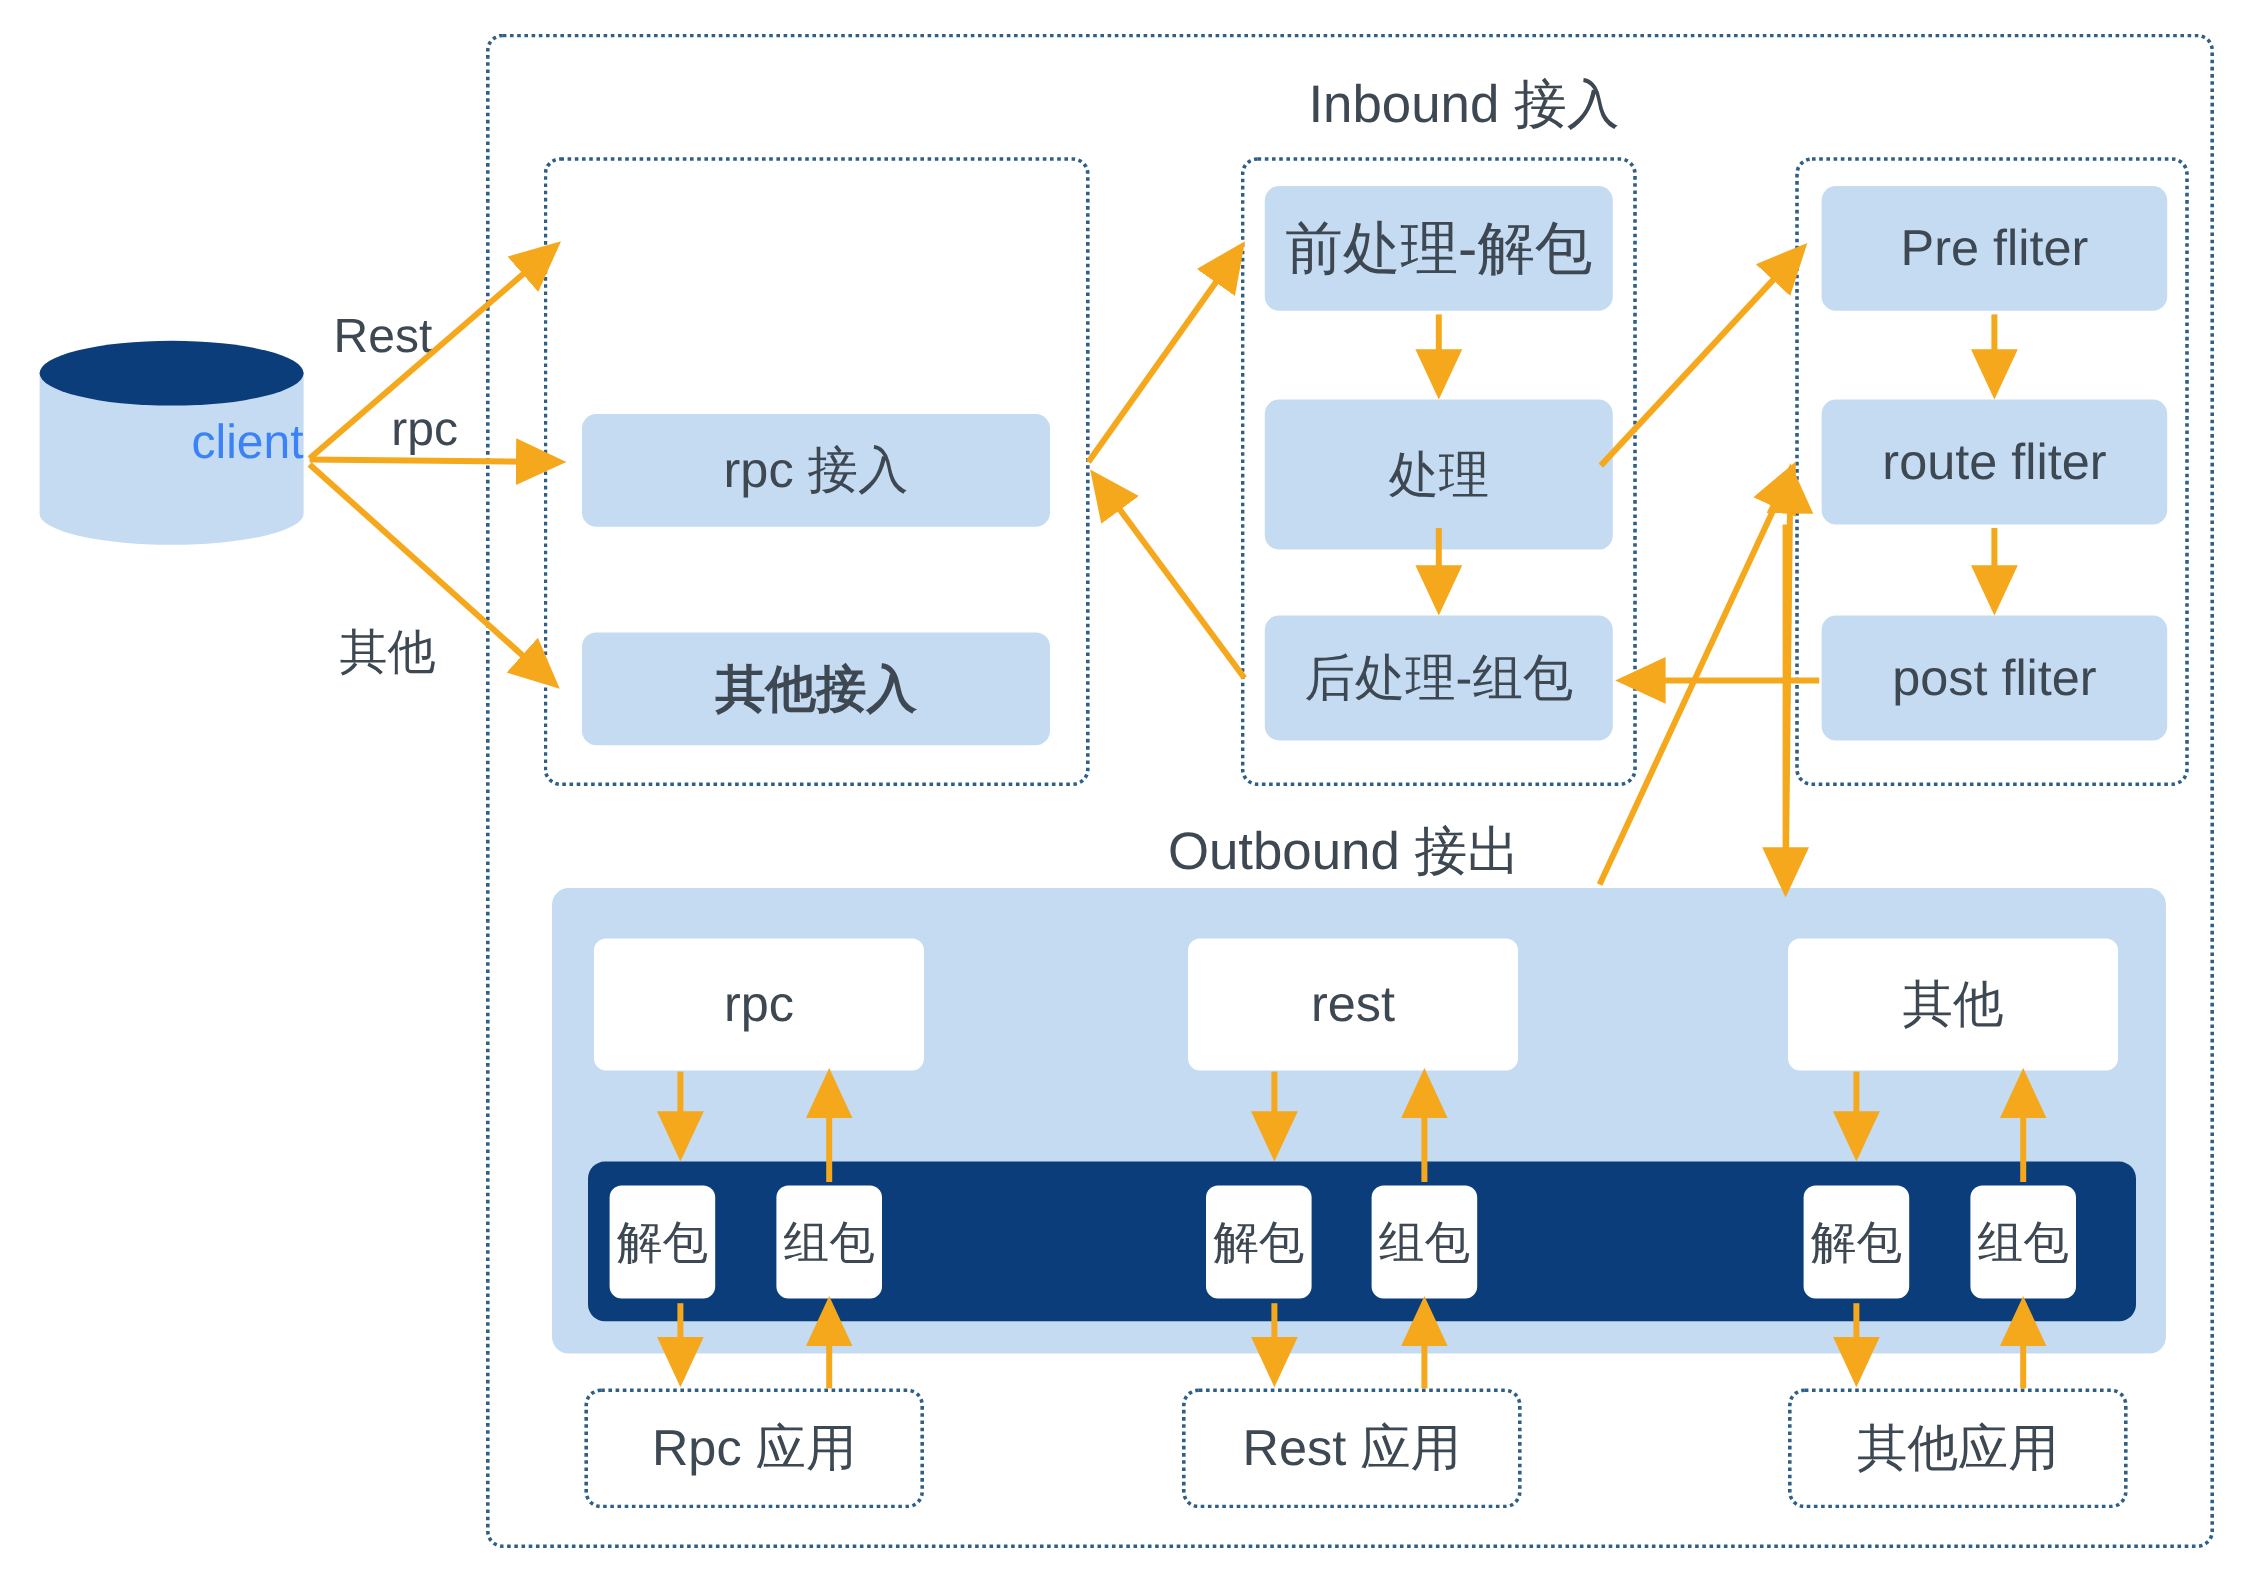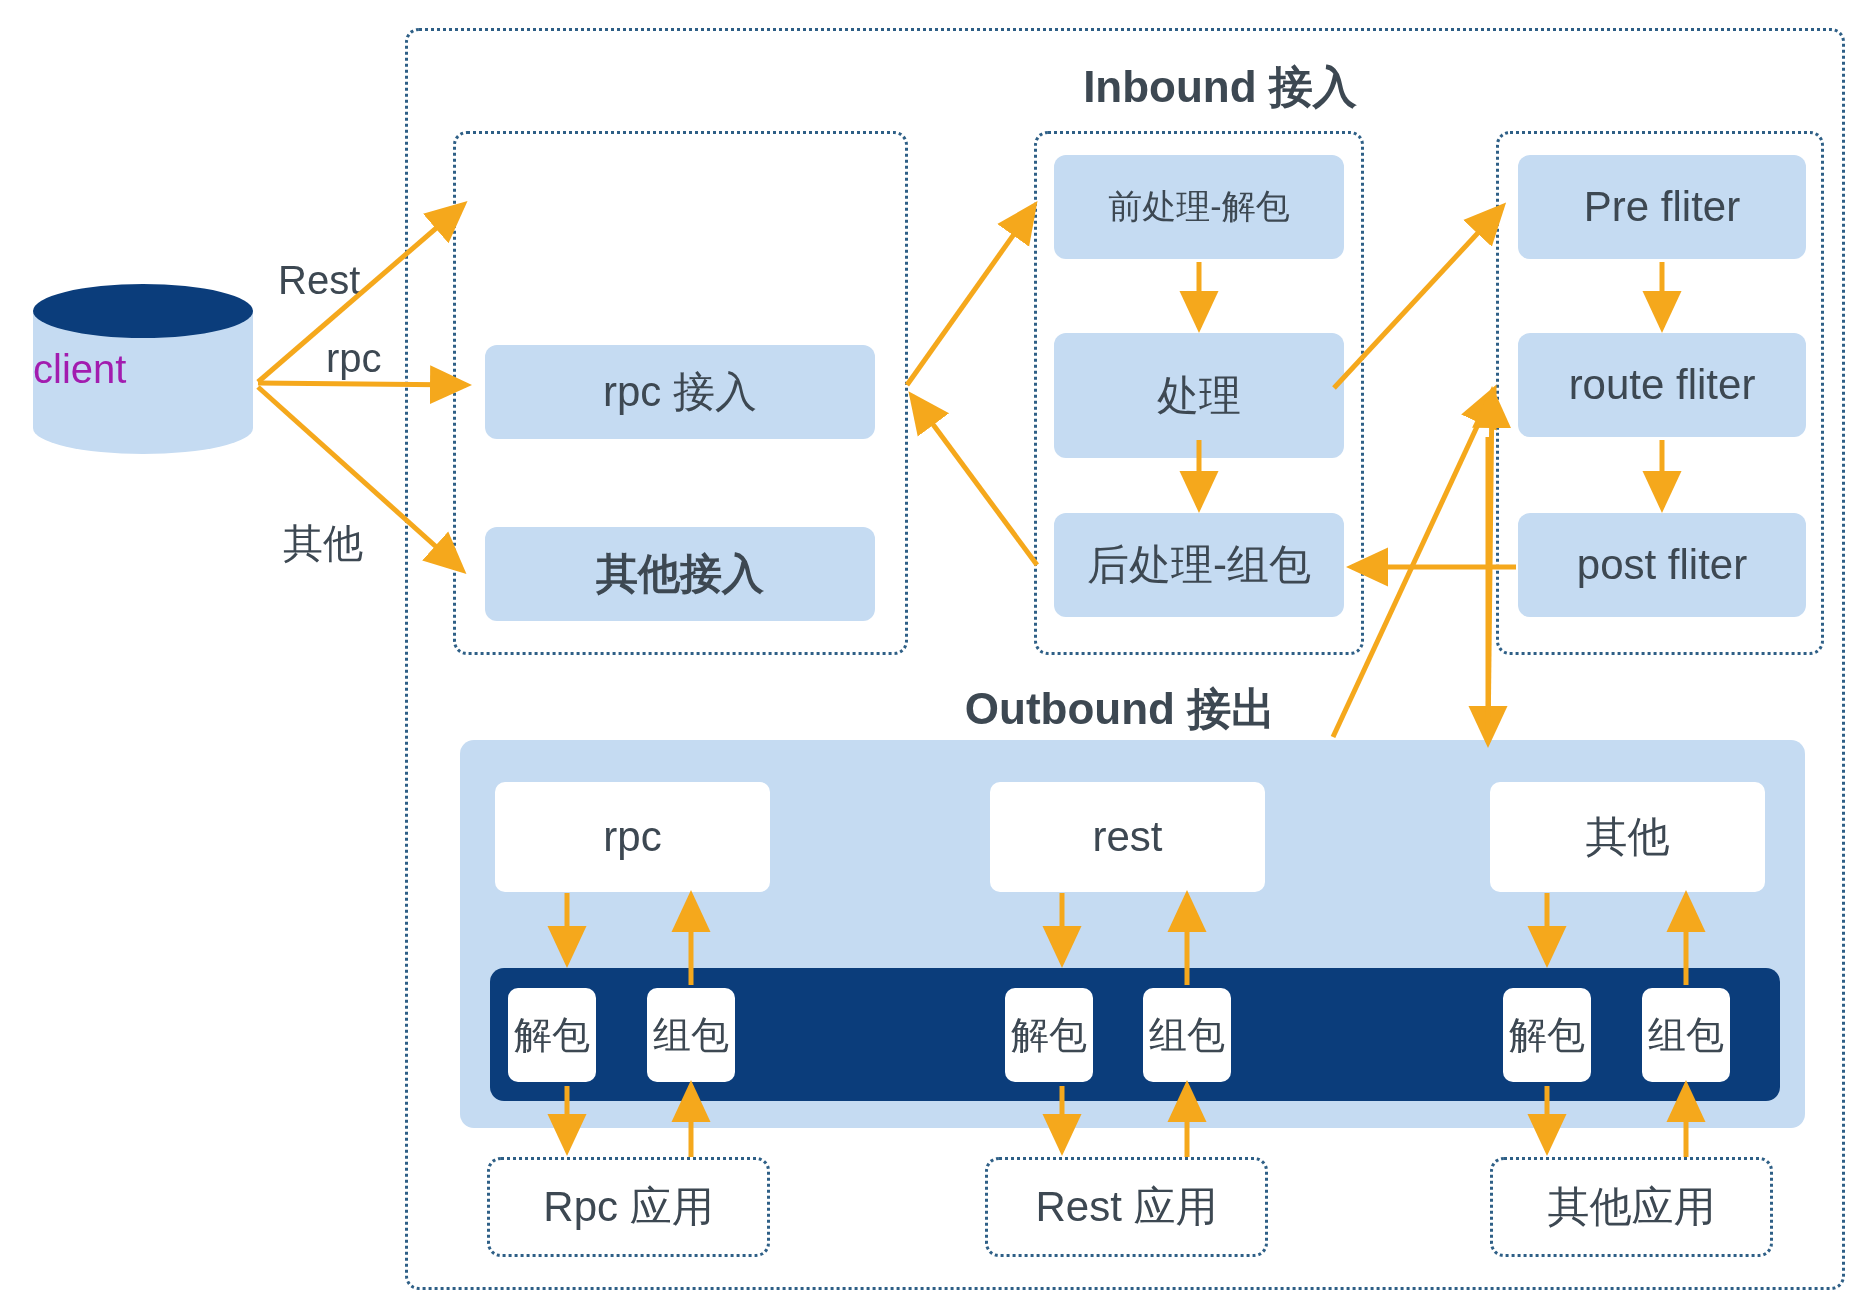--- a/index.html
+++ b/index.html
@@ -1,20 +1,20 @@
 <!DOCTYPE html>
 <html><head>
 <meta charset="utf-8">
 <style>
   html,body{margin:0;padding:0;background:#ffffff;}
   body{font-family:"Liberation Sans","DejaVu Sans",sans-serif;}
   #stage{position:relative;width:1876px;height:1313px;background:#ffffff;overflow:hidden;}
 
   .grp-title{
-    position:absolute;font-weight:bold;color:#3d4852;
+    position:absolute;font-weight:normal;color:#3d4852;
     white-space:nowrap;text-align:center;
   }
 
   .dotgroup{
     position:absolute;border:3px dotted #2e5f86;border-radius:14px;
     background:transparent;box-sizing:border-box;
   }
 
   .bluebox{
     position:absolute;background:#c5dbf2;border-radius:12px;
@@ -38,21 +38,21 @@
     position:absolute;background:#c5dbf2;border-radius:14px;box-sizing:border-box;
   }
   .navybar{
     position:absolute;background:#0b3d7b;border-radius:14px;box-sizing:border-box;
   }
 
   .cyl{position:absolute;}
   .cyl .body{position:absolute;left:0;right:0;bottom:0;top:26px;background:#c5dbf2;border-radius:0 0 50% 50%/0 0 18% 18%;}
   .cyl .top{position:absolute;left:0;top:0;width:100%;height:54px;background:#0b3d7b;border-radius:50%;}
   .cyl .lbl{position:absolute;left:0;right:0;top:50%;transform:translateY(-50%);
-    text-align:left;color:#a21caf;font-size:40px;}
+    text-align:right;color:#3b82f6;font-size:40px;}
 
   .edgelabel{position:absolute;color:#3d4852;white-space:nowrap;}
 
   svg.arrows{position:absolute;left:0;top:0;width:1876px;height:1313px;pointer-events:none;}
 </style>
 </head>
 <body>
 
 <div id="stage">
 
@@ -73,21 +73,21 @@
   <div class="bluebox" style="left:485px;top:345px;width:390px;height:94px;font-size:42px;">
     <span>rpc 接入</span>
   </div>
   <div class="bluebox" style="left:485px;top:527px;width:390px;height:94px;font-size:42px;font-weight:bold;">
     <span>其他接入</span>
   </div>
 
   <div class="grp-title" style="left:1030px;top:58px;width:380px;font-size:44px;">Inbound 接入</div>
   <div class="dotgroup" style="left:1034px;top:131px;width:330px;height:524px;"></div>
 
-  <div class="bluebox" style="left:1054px;top:155px;width:290px;height:104px;font-size:34px;">
+  <div class="bluebox" style="left:1054px;top:155px;width:290px;height:104px;font-size:48px;">
     <span>前处理-解包</span>
   </div>
   <div class="bluebox" style="left:1054px;top:333px;width:290px;height:125px;font-size:42px;">
     <span>处理</span>
   </div>
   <div class="bluebox" style="left:1054px;top:513px;width:290px;height:104px;font-size:42px;">
     <span>后处理-组包</span>
   </div>
 
   <div class="dotgroup" style="left:1496px;top:131px;width:328px;height:524px;"></div>

